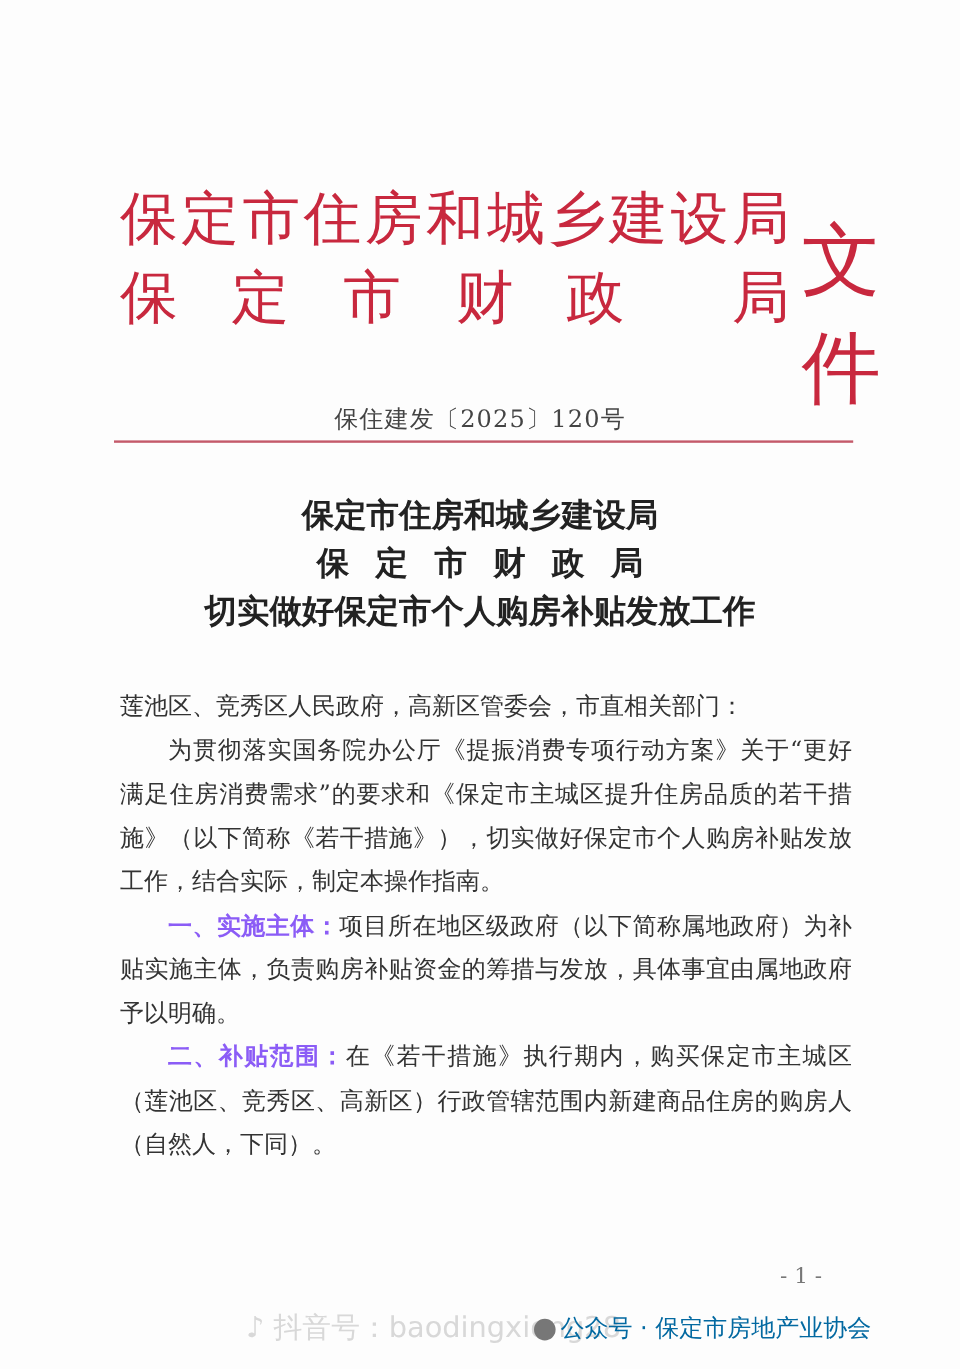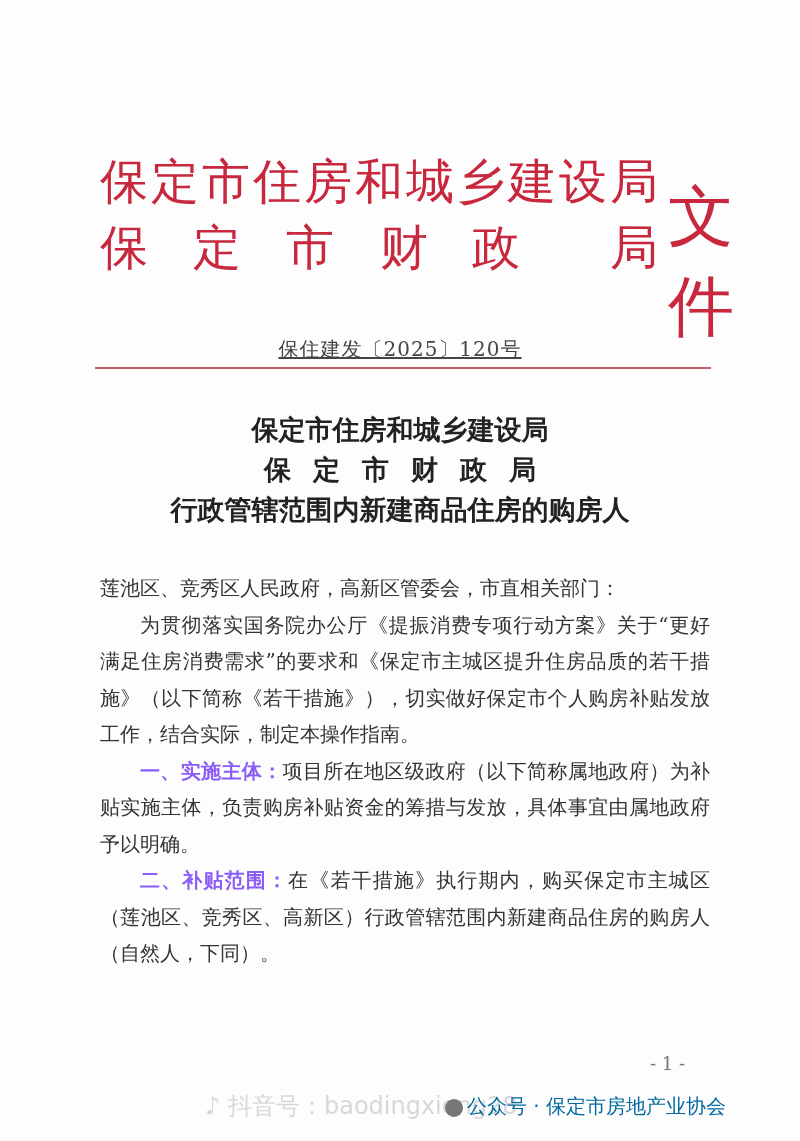--- a/index.html
+++ b/index.html
@@ -14,21 +14,21 @@
     }
     .red-line-1 { top: 0; letter-spacing: 3px; }
     .red-line-2 { top: 66px; }
     .red-line-2 span { position: absolute; top: 0; }
     .wenjian {
       position: absolute; left: 568px; top: 22px; color: #c8283e; font-size: 66px;
       font-weight: normal; letter-spacing: 2px;
     }
     .doc-number {
       position: absolute; top: 336px; left: 0; width: 800px; text-align: center;
-      font-size: 20px; color: #444; letter-spacing: 1px; text-decoration: underline;
+      font-size: 20px; color: #444; letter-spacing: 1px;
     }
     .red-rule {
       position: absolute; left: 95px; top: 367px; width: 616px; height: 2px; background: #c45a6a;
     }
     .title-block { position: absolute; top: 410px; left: 0; width: 800px; text-align: center; }
     .title-line { font-size: 27px; font-weight: bold; color: #222; height: 40px; line-height: 40px; }
     .title-line.spaced { letter-spacing: 22px; padding-left: 22px; }
     .body-text {
       position: absolute; left: 100px; top: 570px; width: 610px; font-size: 20px;
       line-height: 36.5px; color: #333; text-align: justify;
@@ -62,21 +62,21 @@
   </div>
   <div class="wenjian">文件</div>
 </div>
 
 <div class="doc-number">保住建发〔2025〕120号</div>
 <div class="red-rule"></div>
 
 <div class="title-block">
   <div class="title-line">保定市住房和城乡建设局</div>
   <div class="title-line spaced">保定市财政局</div>
-  <div class="title-line">行政管辖范围内新建商品住房的购房人</div>
+  <div class="title-line">切实做好保定市个人购房补贴发放工作</div>
 </div>
 
 <div class="body-text">
   <p>莲池区、竞秀区人民政府，高新区管委会，市直相关部门：</p>
   <p class="indent">为贯彻落实国务院办公厅《提振消费专项行动方案》关于“更好满足住房消费需求”的要求和《保定市主城区提升住房品质的若干措施》（以下简称《若干措施》），切实做好保定市个人购房补贴发放工作，结合实际，制定本操作指南。</p>
   <p class="indent"><span class="heading-bold">一、实施主体：</span><span>项目所在地区级政府（以下简称属地政府）为补贴实施主体，负责购房补贴资金的筹措与发放，具体事宜由属地政府予以明确。</span></p>
   <p class="indent"><span class="heading-bold">二、补贴范围：</span><span>在《若干措施》执行期内，购买保定市主城区（莲池区、竞秀区、高新区）行政管辖范围内新建商品住房的购房人（自然人，下同）。</span></p>
 </div>
 
 <div class="page-num">- 1 -</div>

